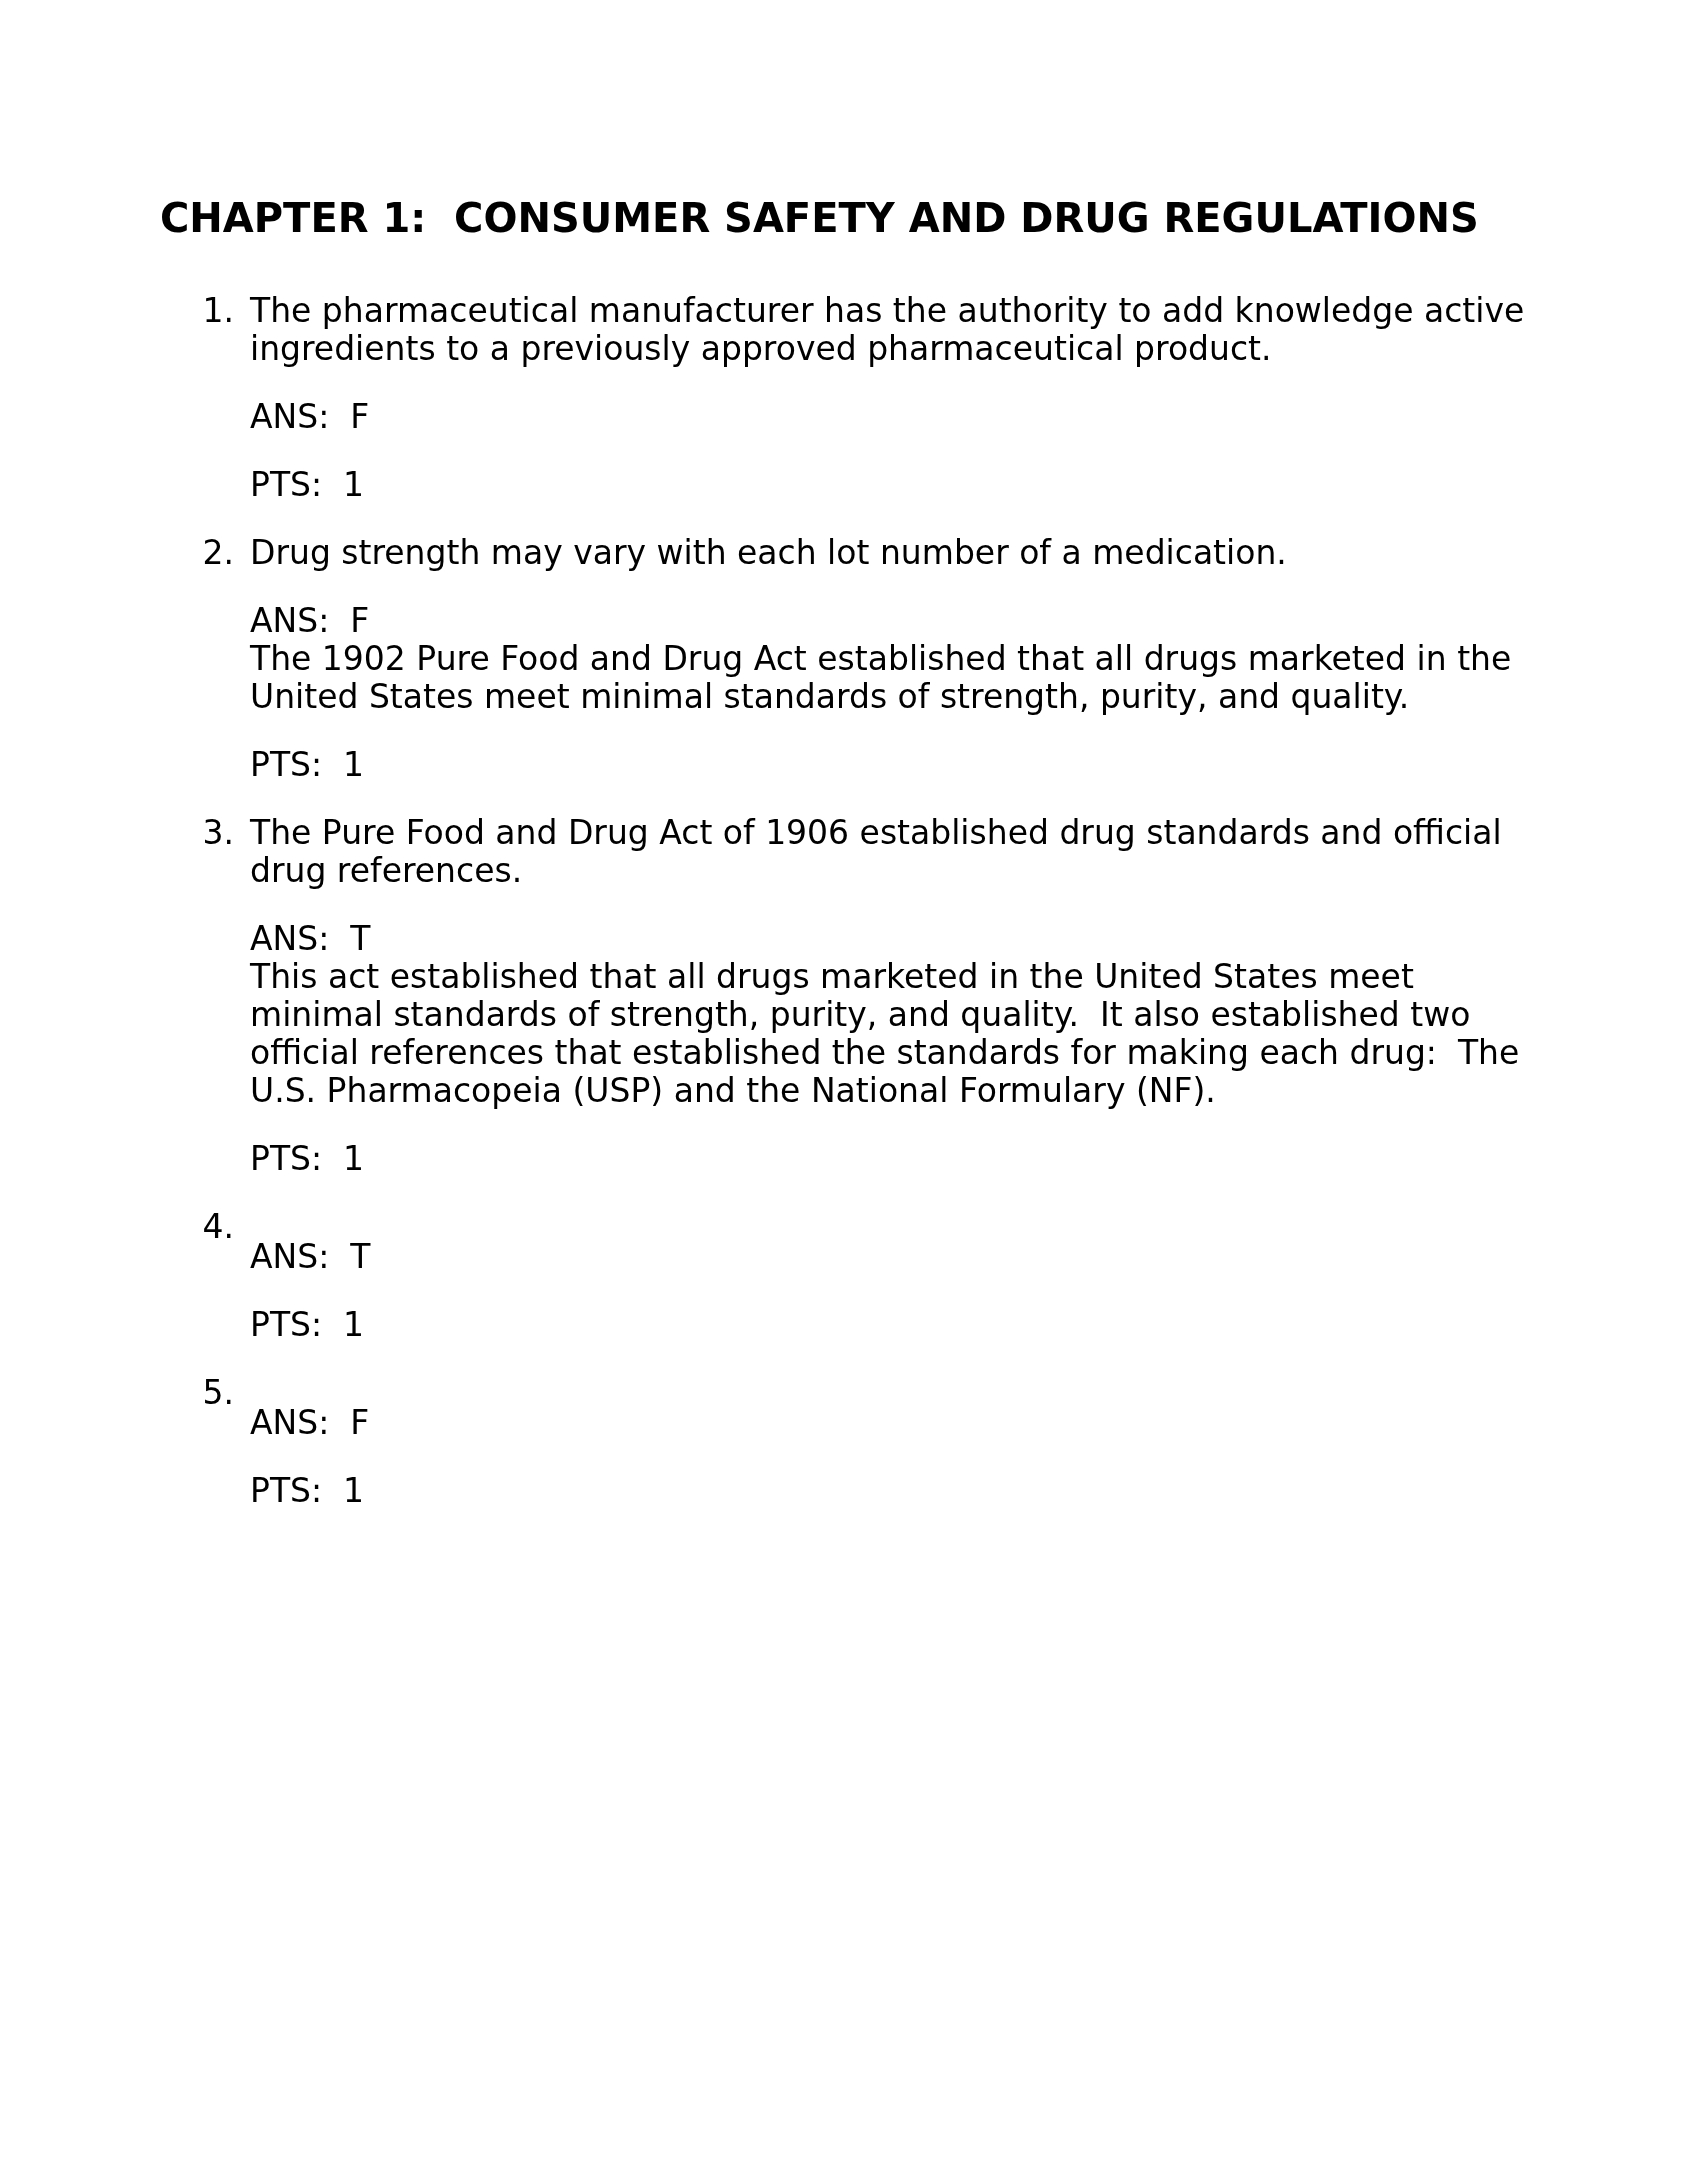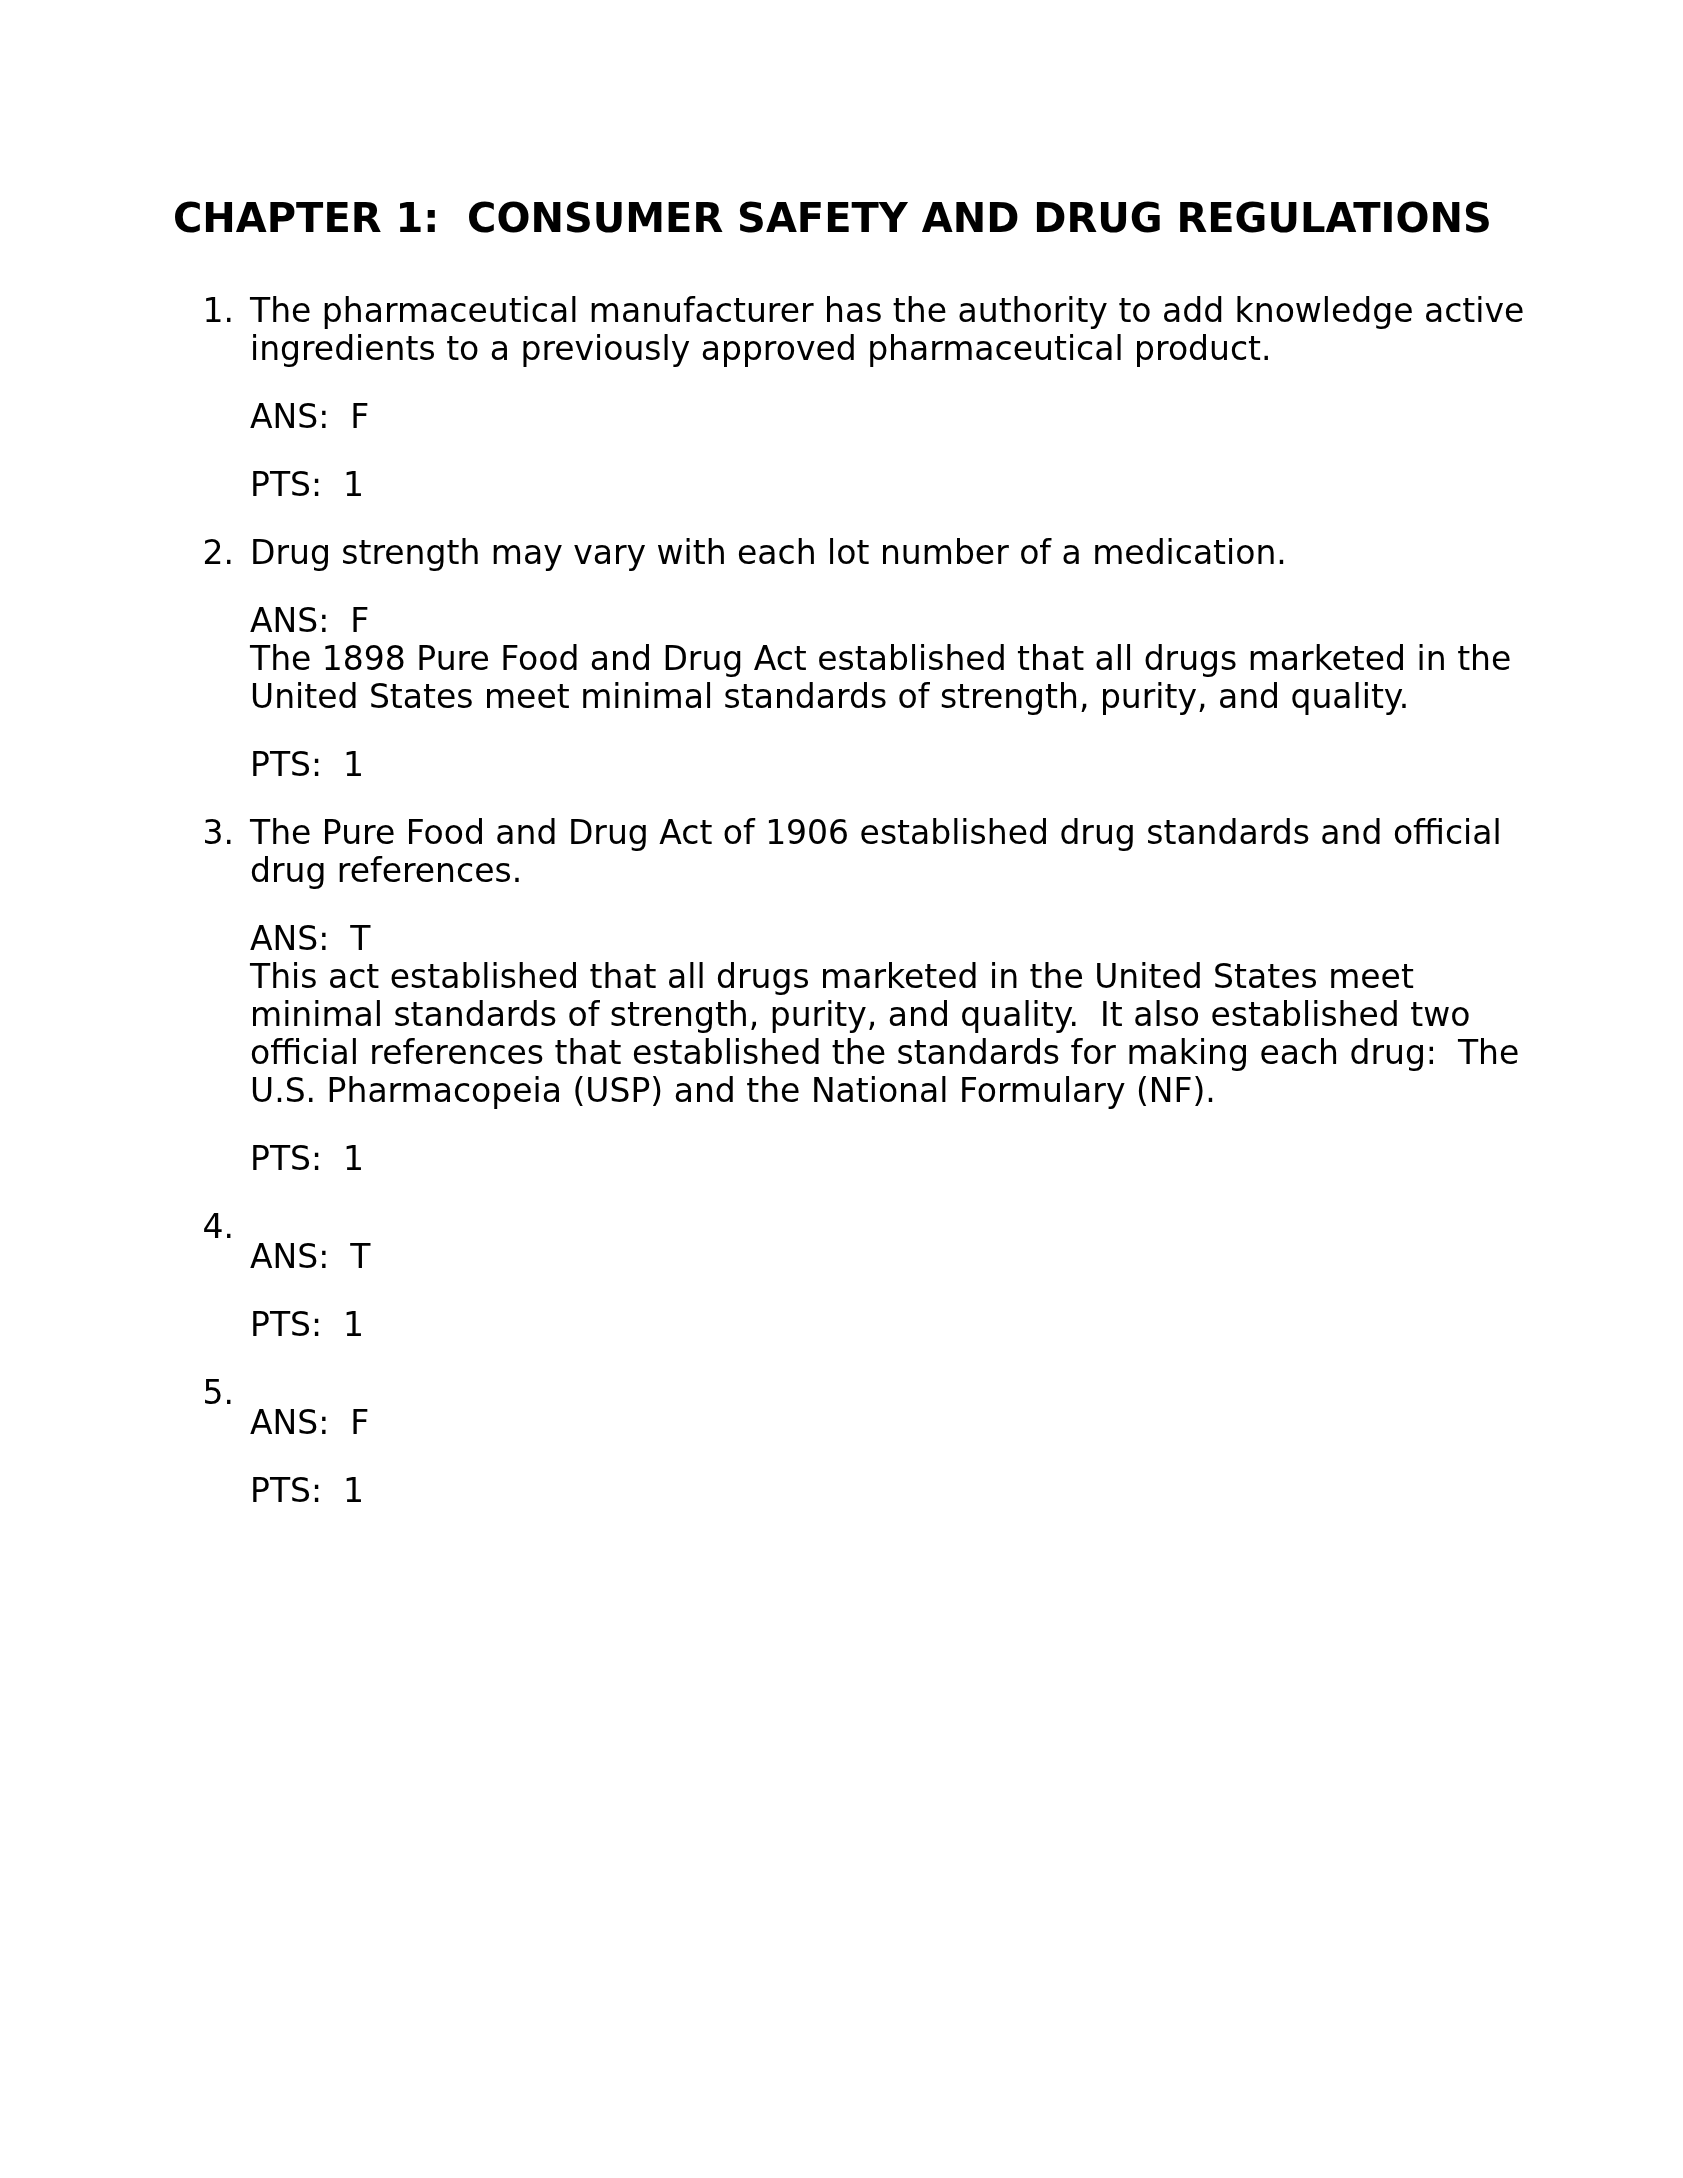--- a/index.html
+++ b/index.html
@@ -15,21 +15,21 @@
     color: #000000;
     font-family: "DejaVu Sans", sans-serif;
     box-sizing: border-box;
     padding: 195px 139px 0 160px;
     overflow: hidden;
   }
   .doc-title {
     font-size: 40px;
     line-height: 46px;
     font-weight: bold;
-    margin: 0 0 51px 13px;
+    margin: 0 0 51px 0;
     white-space: pre;
   }
   .section-heading {
     font-size: 33px;
     line-height: 38px;
     font-weight: bold;
     margin: 0 0 43px 0;
     white-space: pre;
   }
   .question {
@@ -77,21 +77,21 @@
       <div class="pts-line"><span class="pts-label">PTS:  </span><span class="pts-value">1</span></div>
     </div>
   </div>
 
   <div class="question">
     <div class="q-num">2.</div>
     <div class="q-body">
       <div class="q-statement">Drug strength may vary with each lot number of a medication.</div>
       <div class="sep"></div>
       <div class="ans-line"><span class="ans-label">ANS:  </span><span class="ans-value">F</span></div>
-      <div class="q-expl">The 1898 Pure Food and Drug Act established that all drugs marketed in the
+      <div class="q-expl">The 1902 Pure Food and Drug Act established that all drugs marketed in the
 United States meet minimal standards of strength, purity, and quality.</div>
       <div class="sep"></div>
       <div class="pts-line"><span class="pts-label">PTS:  </span><span class="pts-value">1</span></div>
     </div>
   </div>
 
   <div class="question">
     <div class="q-num">3.</div>
     <div class="q-body">
       <div class="q-statement">The Pure Food and Drug Act of 1906 established drug standards and official

